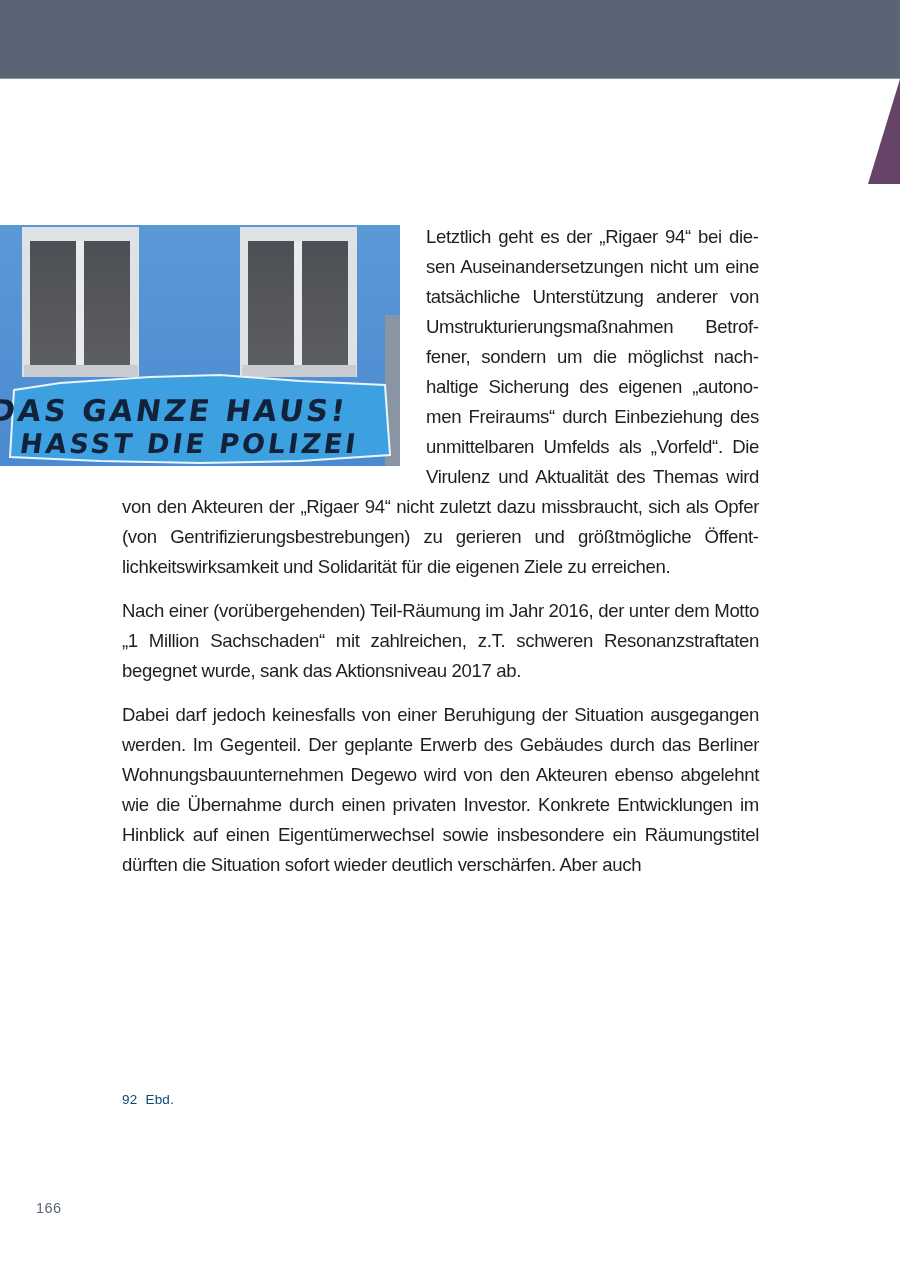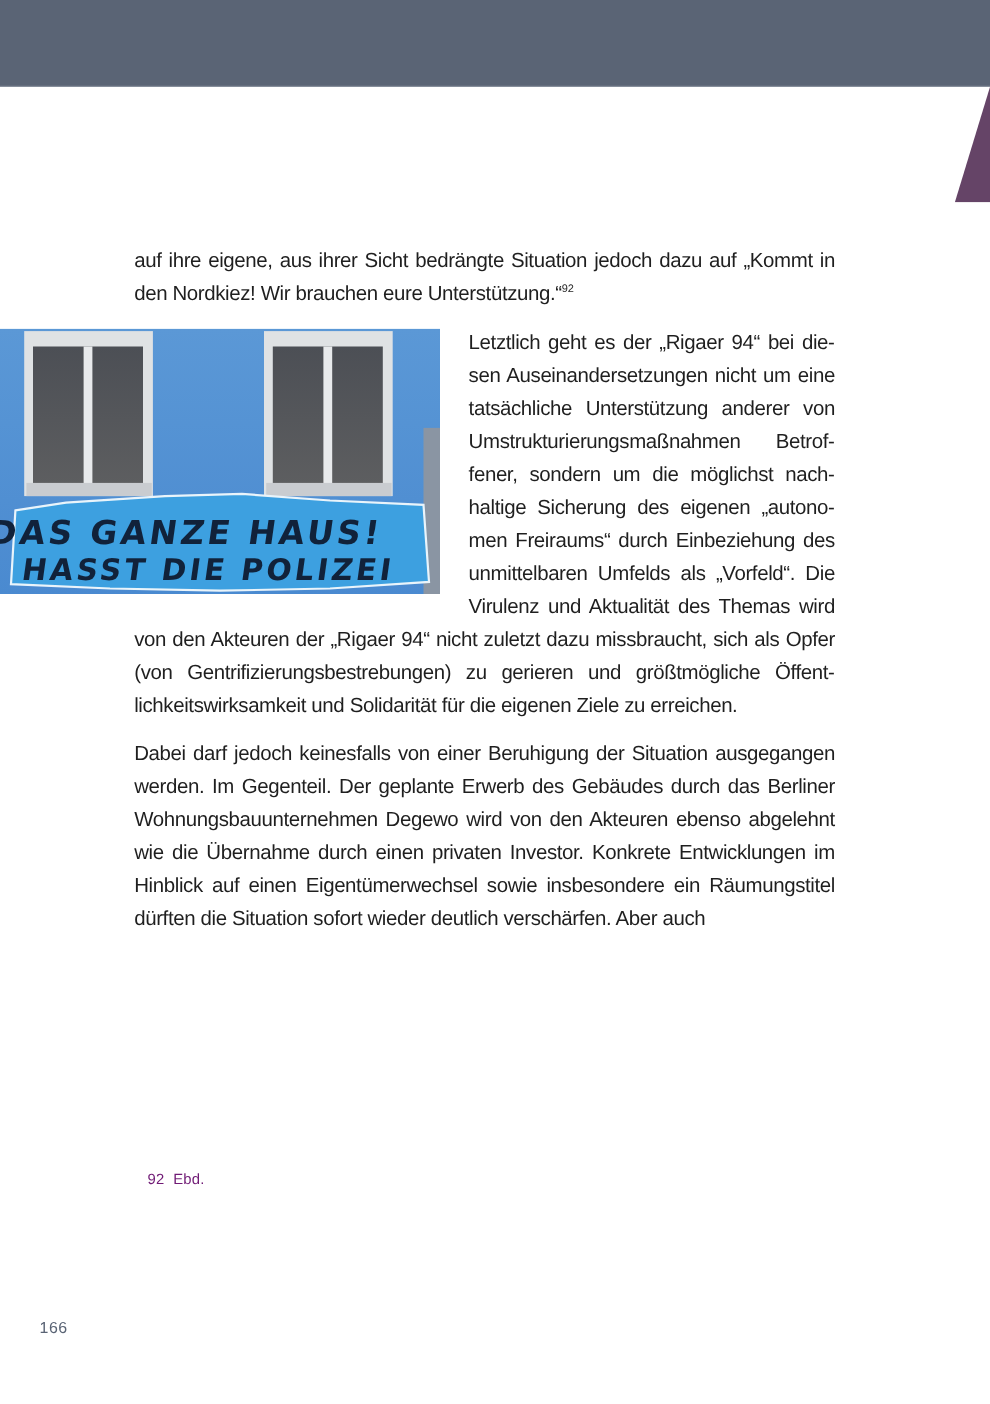--- a/index.html
+++ b/index.html
@@ -27,37 +27,36 @@
   }
   .text-block p { margin: 0 0 14px 0; }
   .fn-ref { font-size: 10px; vertical-align: super; line-height: 0; letter-spacing: 0; }
   .figure {
     float: left; width: 400px; height: 241px;
     margin: 0 26px 0 -122px; position: relative;
     margin-top: 3px;
   }
   .photo { position: absolute; inset: 0; overflow: hidden; background: #4a90d4; }
   .footnote {
-    position: absolute; left: 122px; top: 1064px;
-    font-size: 13.5px; color: #701a75; letter-spacing: 0.2px; margin-left: 12px;
+    position: absolute; left: 122px; top: 1092px;
+    font-size: 13.5px; color: #0c4a6e; letter-spacing: 0.2px;
   }
   .footnote .num { margin-right: 8px; }
   .page-number {
     position: absolute; left: 36px; top: 1200px;
     font-size: 14.5px; color: #5a6475; letter-spacing: 0.4px; text-align: center;
   }
 </style>
 </head>
 <body>
 
 <div class="header-band"></div>
 <div class="chapter-tab"></div>
 
 <div class="text-block">
-  <p><span>auf ihre eigene, aus ihrer Sicht bedrängte Situation jedoch dazu auf „Kommt in den Nordkiez! Wir brauchen eure Unterstützung.“</span><span class="fn-ref">92</span></p>
 
   <div class="figure">
     <svg class="photo" width="400" height="241" viewBox="0 0 400 241" xmlns="http://www.w3.org/2000/svg">
       <defs>
         <linearGradient id="wall" x1="0" y1="0" x2="0" y2="1">
           <stop offset="0" stop-color="#5b98d6"></stop>
           <stop offset="1" stop-color="#4a8ad0"></stop>
         </linearGradient>
         <linearGradient id="glass" x1="0" y1="0" x2="0" y2="1">
           <stop offset="0" stop-color="#4c4f55"></stop>
@@ -82,20 +81,21 @@
 
       <rect x="385" y="90" width="15" height="151" fill="#8a95a3"></rect>
 
       <path d="M14 165 L60 158 L150 152 L220 150 L300 156 L385 160 L390 230 L300 236 L200 238 L100 236 L10 232 Z" fill="#3da0e0" stroke="#e9f4fb" stroke-width="2"></path>
       <text x="195" y="196" text-anchor="middle" font-family="DejaVu Sans, sans-serif" font-weight="bold" font-size="30" fill="#11223a" letter-spacing="3" transform="skewX(-8)">DAS GANZE HAUS!</text>
       <text x="220" y="228" text-anchor="middle" font-family="DejaVu Sans, sans-serif" font-weight="bold" font-size="27" fill="#11223a" letter-spacing="3" transform="skewX(-8)">HASST DIE POLIZEI</text>
     </svg>
   </div>
 
   <p>Letztlich geht es der „Rigaer 94“ bei die­sen Auseinandersetzungen nicht um eine tatsächliche Unterstützung anderer von Umstrukturierungsmaßnahmen Betrof­fener, sondern um die möglichst nach­haltige Sicherung des eigenen „autono­men Freiraums“ durch Einbeziehung des unmittelbaren Umfelds als „Vorfeld“. Die Virulenz und Aktualität des Themas wird von den Akteuren der „Rigaer 94“ nicht zuletzt dazu missbraucht, sich als Op­fer (von Gentrifizierungsbestrebungen) zu gerieren und größtmögliche Öffent­lichkeitswirksamkeit und Solidarität für die eigenen Ziele zu erreichen.</p>
+  <p>Nach einer (vorübergehenden) Teil-Räumung im Jahr 2016, der unter dem Motto „1 Million Sachschaden“ mit zahlreichen, z.T. schweren Resonanzstraf­taten begegnet wurde, sank das Aktionsniveau 2017 ab.</p>
   <p>Dabei darf jedoch keinesfalls von einer Beruhigung der Situation ausgegangen werden. Im Gegenteil. Der geplante Erwerb des Gebäudes durch das Berliner Wohnungsbauunternehmen Degewo wird von den Akteuren ebenso abgelehnt wie die Übernahme durch einen privaten Investor. Konkrete Entwicklungen im Hinblick auf einen Eigentümerwechsel sowie insbesondere ein Räumungs­titel dürften die Situation sofort wieder deutlich verschärfen. Aber auch</p>
 </div>
 
 <div class="footnote">
   <span class="num">92</span><span>Ebd.</span>
 </div>
 
 <div class="page-number">166</div>
 
 </body></html>

